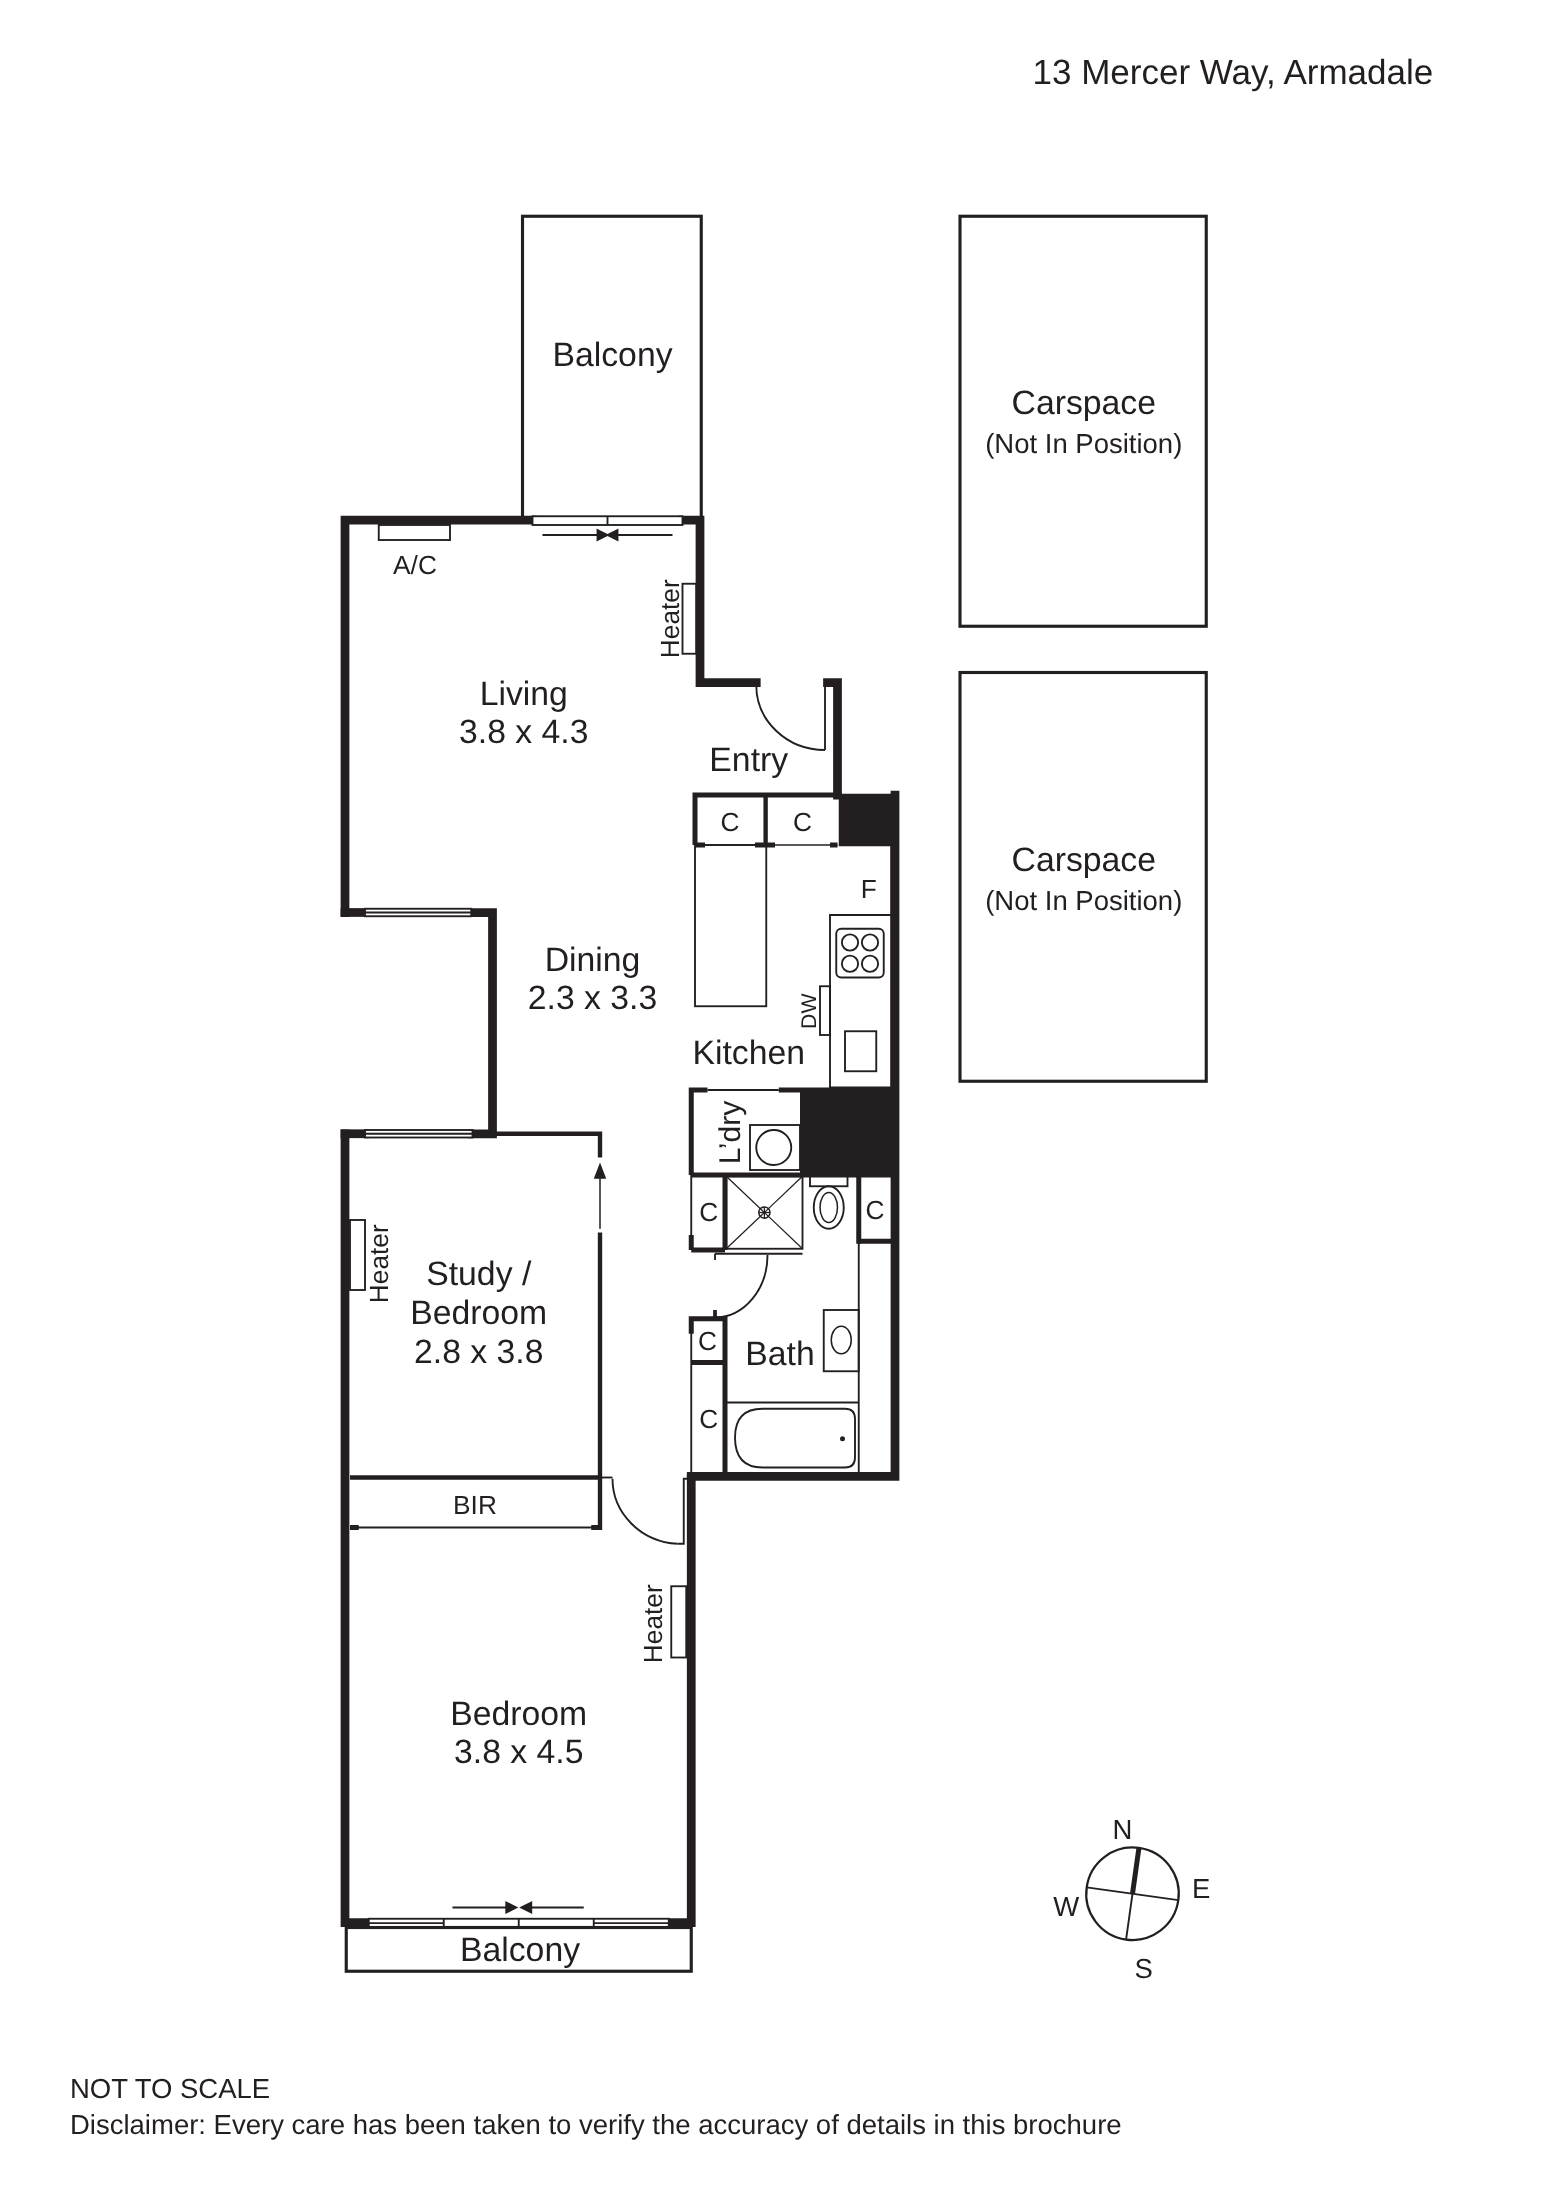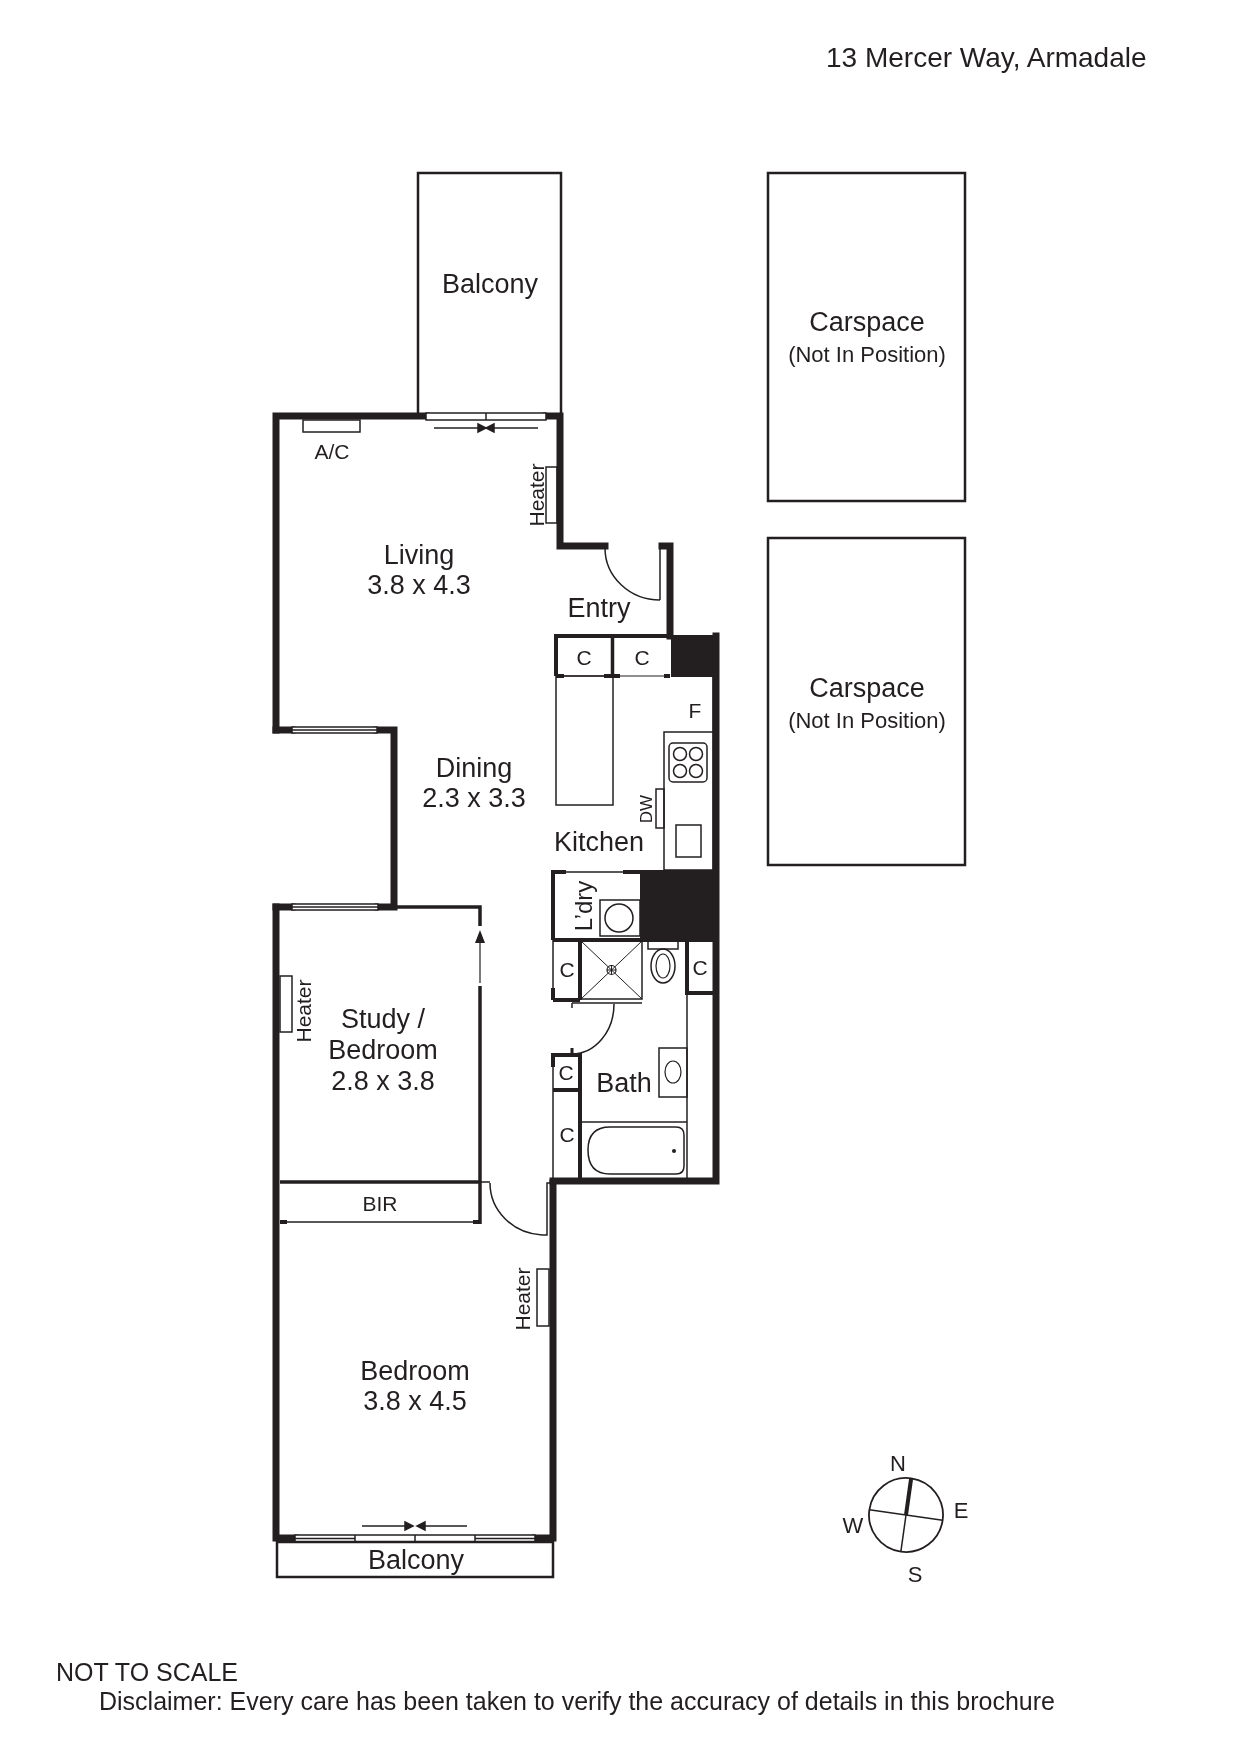--- a/index.html
+++ b/index.html
@@ -1,21 +1,21 @@
 <!DOCTYPE html>
 <html><head>
 <meta charset="utf-8">
 <style>
   html, body { margin: 0; padding: 0; background: #ffffff; }
   body { width: 1240px; height: 1752px; position: relative; overflow: hidden;
          font-family: "Liberation Sans", sans-serif; color: #231f20; }
   #plan { position: absolute; left: 0; top: 0; }
   .txt { font-family: "Liberation Sans", sans-serif; fill: #231f20; }
   .title { position: absolute; top: 42px; left: 826px; font-size: 28px; color: #231f20; white-space: nowrap; }
-  .note { position: absolute; left: 56px; font-size: 25px; color: #231f20; white-space: nowrap; }
+  .note { position: absolute; left: 56px; font-size: 22px; color: #231f20; white-space: nowrap; }
 </style>
 </head>
 <body>
 
 <div class="title">13 Mercer Way, Armadale</div>
 
 <svg id="plan" width="1240" height="1752" viewBox="0 0 1240 1752" xmlns="http://www.w3.org/2000/svg">
   <g stroke="#231f20" fill="none">
 
     <rect x="418" y="173" width="143" height="243" stroke-width="2.5"></rect>
@@ -231,13 +231,13 @@
     <text x="867" y="728" font-size="22">(Not In Position)</text>
 
     <text x="898" y="1471" font-size="22">N</text>
     <text x="961" y="1518" font-size="22">E</text>
     <text x="915" y="1582" font-size="22">S</text>
     <text x="853" y="1533" font-size="22">W</text>
   </g>
 </svg>
 
 <div class="note" style="top:1658px;">NOT TO SCALE</div>
-<div class="note" style="top:1687px;margin-left:43px;">Disclaimer: Every care has been taken to verify the accuracy of details in this brochure</div>
+<div class="note" style="top:1687px;">Disclaimer: Every care has been taken to verify the accuracy of details in this brochure</div>
 
 </body></html>

